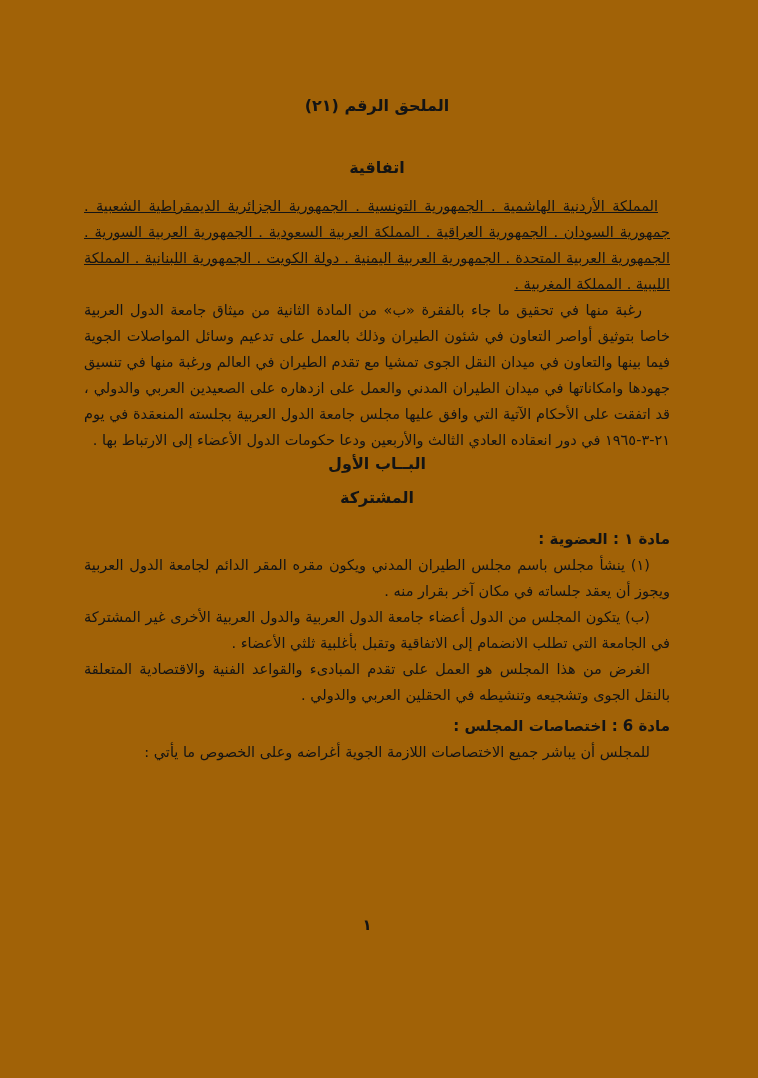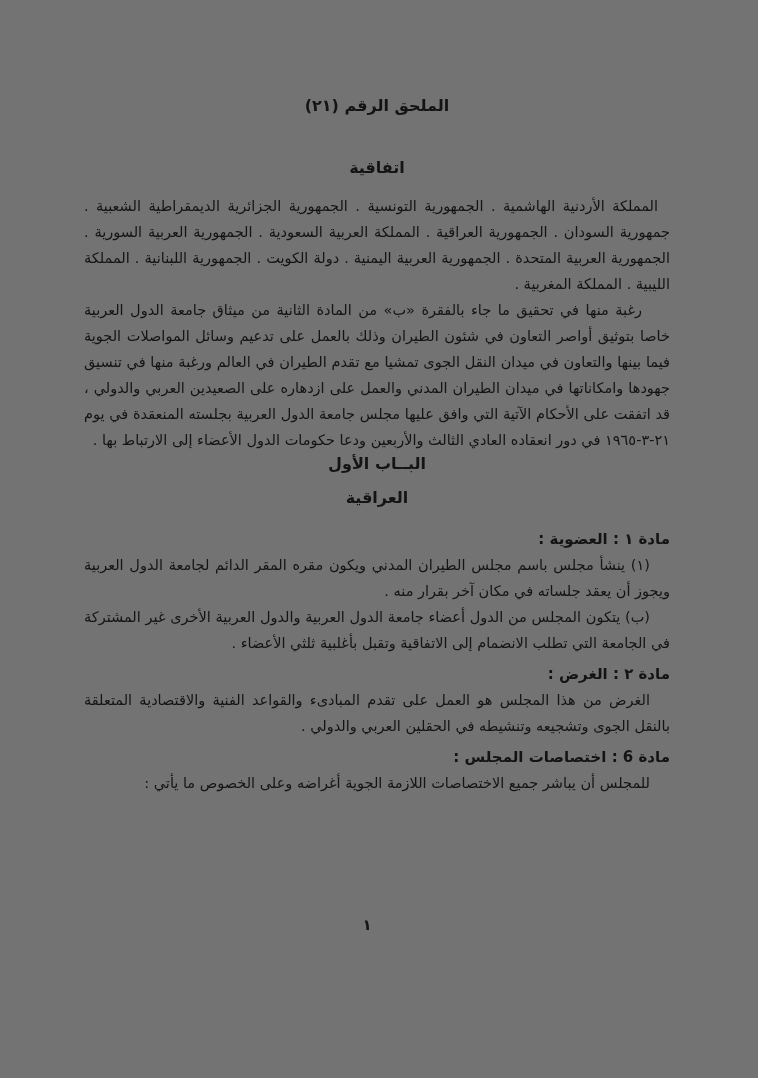--- a/index.html
+++ b/index.html
@@ -5,21 +5,21 @@
   html, body {
     margin: 0;
     padding: 0;
     background: #ffffff;
   }
   .page {
     position: relative;
     width: 758px;
     height: 1078px;
     margin: 0 auto;
-    background: #737373;
+    background: #a16207;
     box-sizing: border-box;
     padding: 95px 88px 0 84px;
     direction: rtl;
     font-family: "DejaVu Sans", sans-serif;
     color: #141414;
     overflow: hidden;
   }
   .c { text-align: center; }
   .heading {
     font-size: 16px;
@@ -37,20 +37,21 @@
   }
   p.body-par {
     font-size: 14.5px;
     line-height: 26px;
     text-align: justify;
     margin: 0;
   }
   .governments-par {
     text-indent: 12px;
     margin-bottom: 14px;
+    text-decoration: underline;
   }
   .preamble-par {
     text-indent: 28px;
     margin-bottom: 30px;
   }
   .chapter-title { margin-bottom: 12px; }
   .section-title { margin-bottom: 18px; }
   .article-heading {
     font-size: 15px;
     font-weight: bold;
@@ -82,30 +83,29 @@
   <h2 class="heading c agreement-title">اتفاقية</h2>
 
 
 
   <p class="body-par governments-par">المملكة الأردنية الهاشمية . الجمهورية التونسية . الجمهورية الجزائرية الديمقراطية الشعبية .  جمهورية السودان . الجمهورية العراقية . المملكة العربية السعودية . الجمهورية العربية السورية . الجمهورية العربية المتحدة . الجمهورية العربية اليمنية .  دولة الكويت . الجمهورية اللبنانية . المملكة الليبية . المملكة المغربية .</p>
 
   <p class="body-par preamble-par">رغبة منها في تحقيق ما جاء بالفقرة «ب» من المادة الثانية من ميثاق جامعة الدول العربية خاصا بتوثيق أواصر التعاون في شئون الطيران وذلك بالعمل على تدعيم وسائل المواصلات الجوية فيما بينها والتعاون في ميدان النقل الجوى تمشيا مع تقدم الطيران في العالم ورغبة منها في تنسيق جهودها وامكاناتها في ميدان الطيران المدني والعمل على ازدهاره على الصعيدين العربي والدولي ، قد اتفقت على الأحكام الآتية التي وافق عليها مجلس جامعة الدول العربية بجلسته المنعقدة في يوم ٢١-٣-١٩٦٥ في دور انعقاده العادي الثالث والأربعين ودعا حكومات الدول الأعضاء إلى الارتباط بها .</p>
 
   <h3 class="heading c chapter-title">البــاب الأول</h3>
 
-  <h3 class="heading c section-title">العراقية</h3>
+  <h3 class="heading c section-title">المشتركة</h3>
 
   <div>
     <h4 class="article-heading">مادة ١ : العضوية :</h4>
     <p class="body-par article-par">(١) ينشأ مجلس باسم مجلس الطيران المدني ويكون مقره المقر الدائم لجامعة الدول العربية ويجوز أن يعقد جلساته في مكان آخر بقرار منه .</p>
     <p class="body-par article-par">(ب) يتكون المجلس من الدول أعضاء جامعة الدول العربية والدول العربية الأخرى غير المشتركة في الجامعة التي تطلب الانضمام إلى الاتفاقية وتقبل بأغلبية ثلثي الأعضاء .</p>
   </div>
 
   <div>
-    <h4 class="article-heading">مادة ٢ : الغرض :</h4>
     <p class="body-par article-par">الغرض من هذا المجلس هو العمل على تقدم المبادىء والقواعد الفنية والاقتصادية المتعلقة بالنقل الجوى وتشجيعه وتنشيطه في الحقلين العربي والدولي .</p>
   </div>
 
   <div>
     <h4 class="article-heading">مادة 6 : اختصاصات المجلس :</h4>
     <p class="body-par article-par">للمجلس أن يباشر جميع الاختصاصات اللازمة الجوية أغراضه وعلى الخصوص ما يأتي :</p>
   </div>
 
   <div class="page-number">١</div>
 

